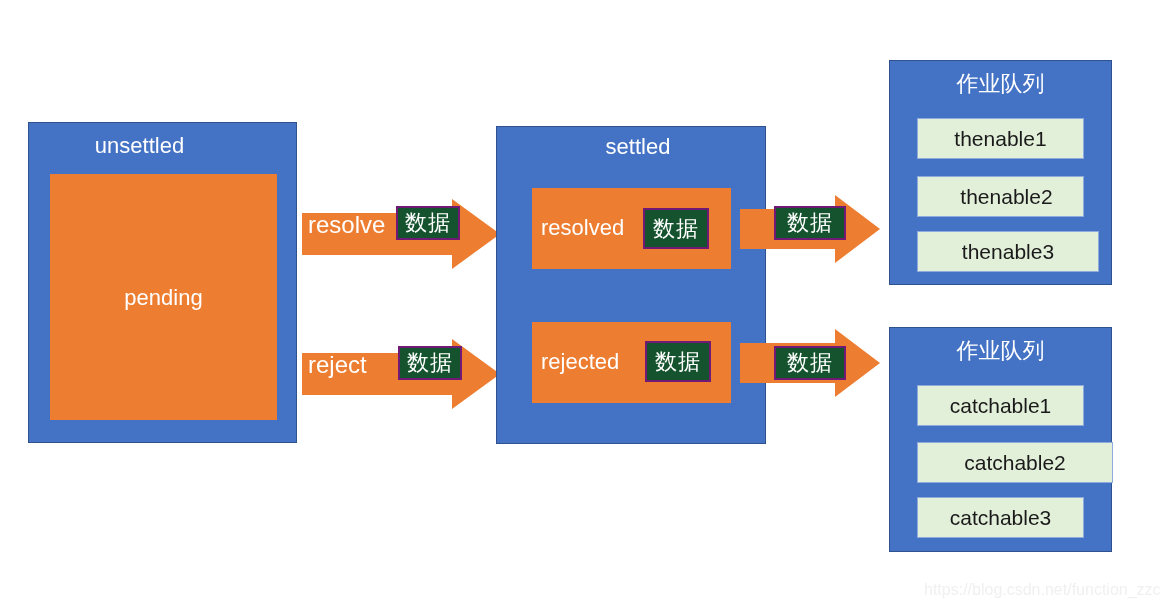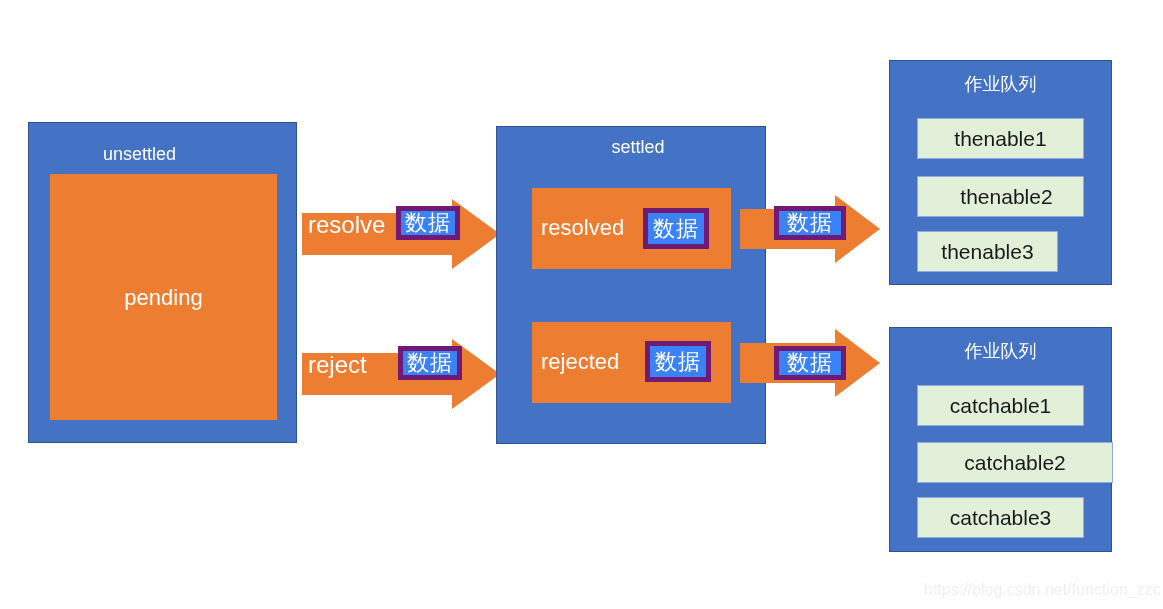--- a/index.html
+++ b/index.html
@@ -29,21 +29,21 @@
     position: absolute;
     background: #ED7D31;
     box-sizing: border-box;
   }
   .box-title {
     position: absolute;
     left: 0;
     right: 0;
     text-align: center;
     color: #ffffff;
-    font-size: 18px;
+    font-size: 22px;
     line-height: 28px;
     white-space: nowrap;
   }
   .centered-label {
     position: absolute;
     left: 0;
     right: 0;
     text-align: center;
     color: #ffffff;
     font-size: 22px;
@@ -61,22 +61,22 @@
     position: absolute;
     color: #ffffff;
     font-size: 24px;
     line-height: 26px;
     white-space: nowrap;
   }
 
   
   .data-chip {
     position: absolute;
-    background: #3b82f6;
-    border: 5px solid #701a75;
+    background: #14532d;
+    border: 2px solid #701a75;
     color: #ffffff;
     font-size: 22px;
     line-height: 1;
     display: flex;
     align-items: center;
     justify-content: center;
     box-sizing: border-box;
     white-space: nowrap;
     letter-spacing: 1px;
   }
@@ -120,21 +120,21 @@
     user-select: none;
   }
 </style>
 </head>
 <body>
 
 <div id="canvas">
 
   <div class="blue-box" style="left:28px; top:122px; width:269px; height:321px;">
   </div>
-  <div class="box-title" style="left:28px; top:140px; width:223px;">unsettled</div>
+  <div class="box-title" style="left:28px; top:132px; width:223px;">unsettled</div>
   <div class="orange-box" style="left:50px; top:174px; width:227px; height:246px;">
   </div>
   <div class="centered-label" style="left:50px; top:284px; width:227px;">pending</div>
 
   <div class="arrow" style="left:302px; top:199px;">
     <svg width="198" height="70" viewBox="0 0 198 70">
       <polygon points="0,14 150,14 150,0 198,35 150,70 150,56 0,56" fill="#ED7D31"></polygon>
     </svg>
   </div>
   <div class="arrow-text" style="left:308px; top:212px;">resolve</div>
@@ -174,21 +174,21 @@
       <polygon points="0,14 95,14 95,0 140,34 95,68 95,54 0,54" fill="#ED7D31"></polygon>
     </svg>
   </div>
   <div class="data-chip" style="left:774px; top:346px; width:72px; height:34px;">数据</div>
 
   <div class="blue-box" style="left:889px; top:60px; width:223px; height:225px;">
   </div>
   <div class="box-title" style="left:889px; top:70px; width:223px;">作业队列</div>
   <div class="queue-item" style="left:917px; top:118px; width:167px; height:41px;">thenable1</div>
   <div class="queue-item" style="left:917px; top:176px; width:167px; height:41px;padding-left:12px;">thenable2</div>
-  <div class="queue-item" style="left:917px; top:231px; width:141px; height:41px;">thenable3</div>
+  <div class="queue-item" style="left:917px; top:231px; width:182px; height:41px;">thenable3</div>
 
   <div class="blue-box" style="left:889px; top:327px; width:223px; height:225px;">
   </div>
   <div class="box-title" style="left:889px; top:337px; width:223px;">作业队列</div>
   <div class="queue-item" style="left:917px; top:385px; width:167px; height:41px;">catchable1</div>
   <div class="queue-item" style="left:917px; top:442px; width:196px; height:41px;">catchable2</div>
   <div class="queue-item" style="left:917px; top:497px; width:167px; height:41px;">catchable3</div>
 
   <div id="watermark" style="left:924px; top:580px;">https://blog.csdn.net/function_zzc</div>
 

